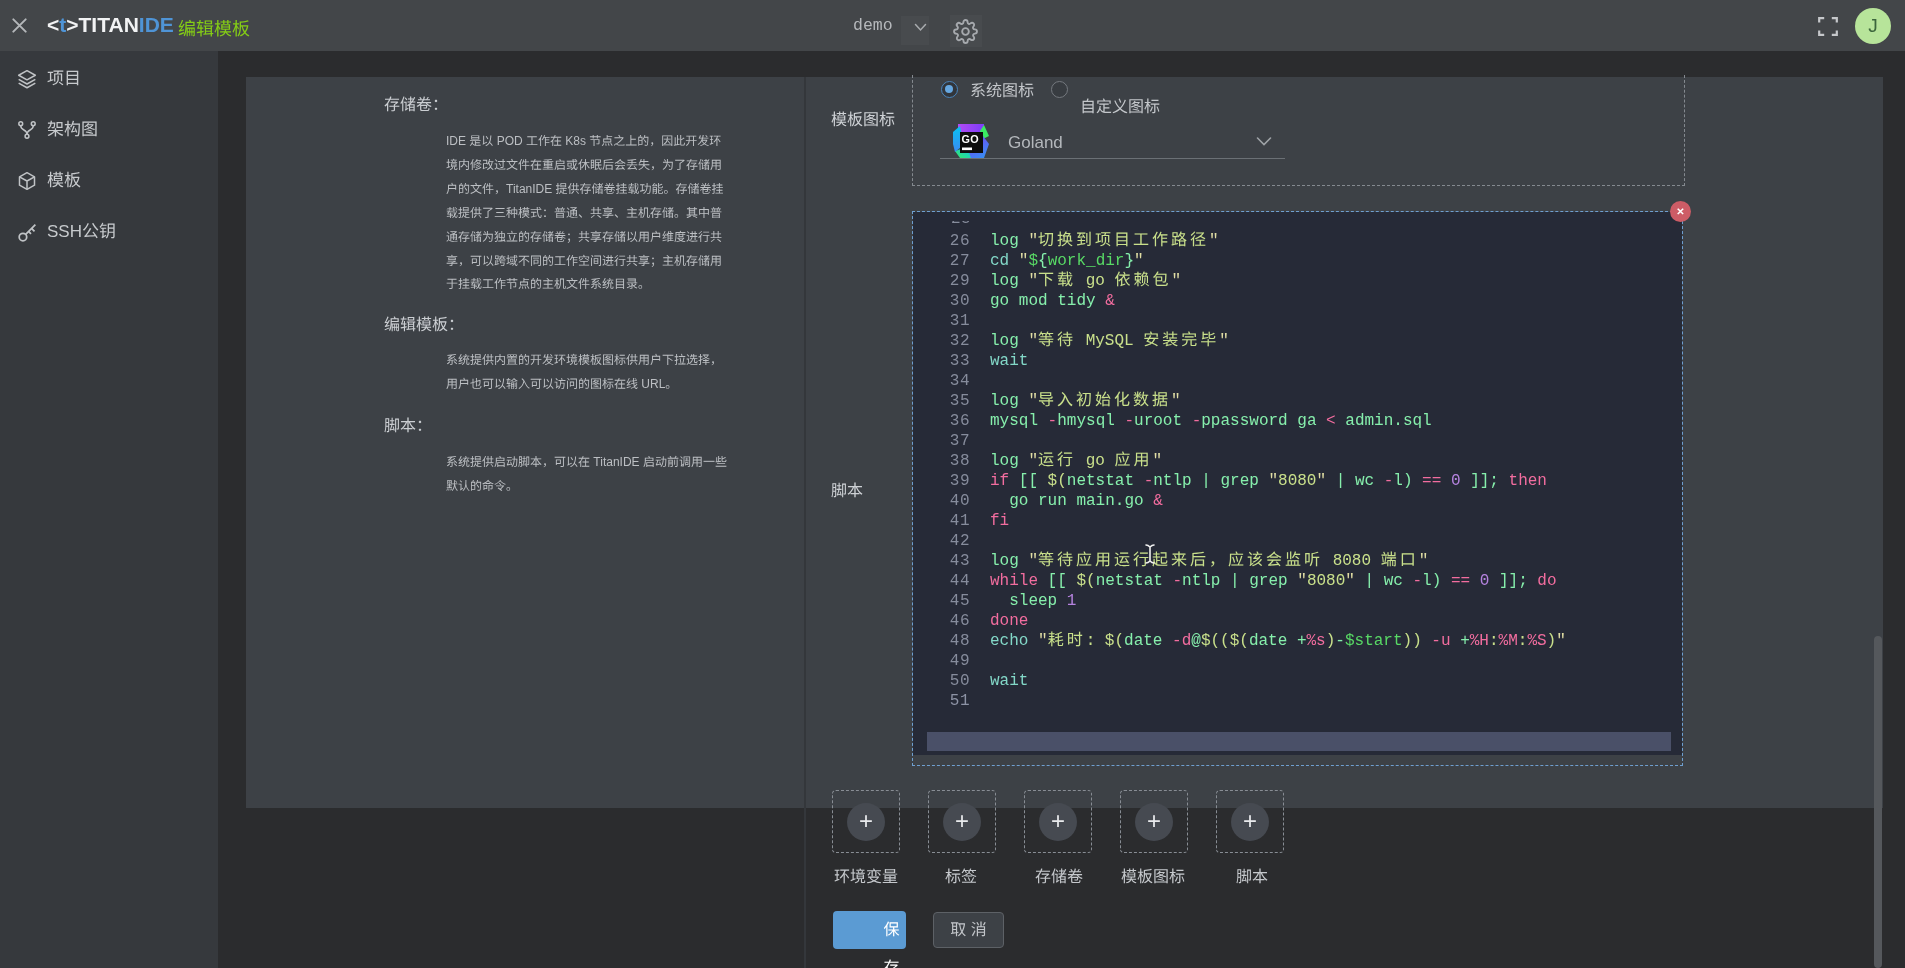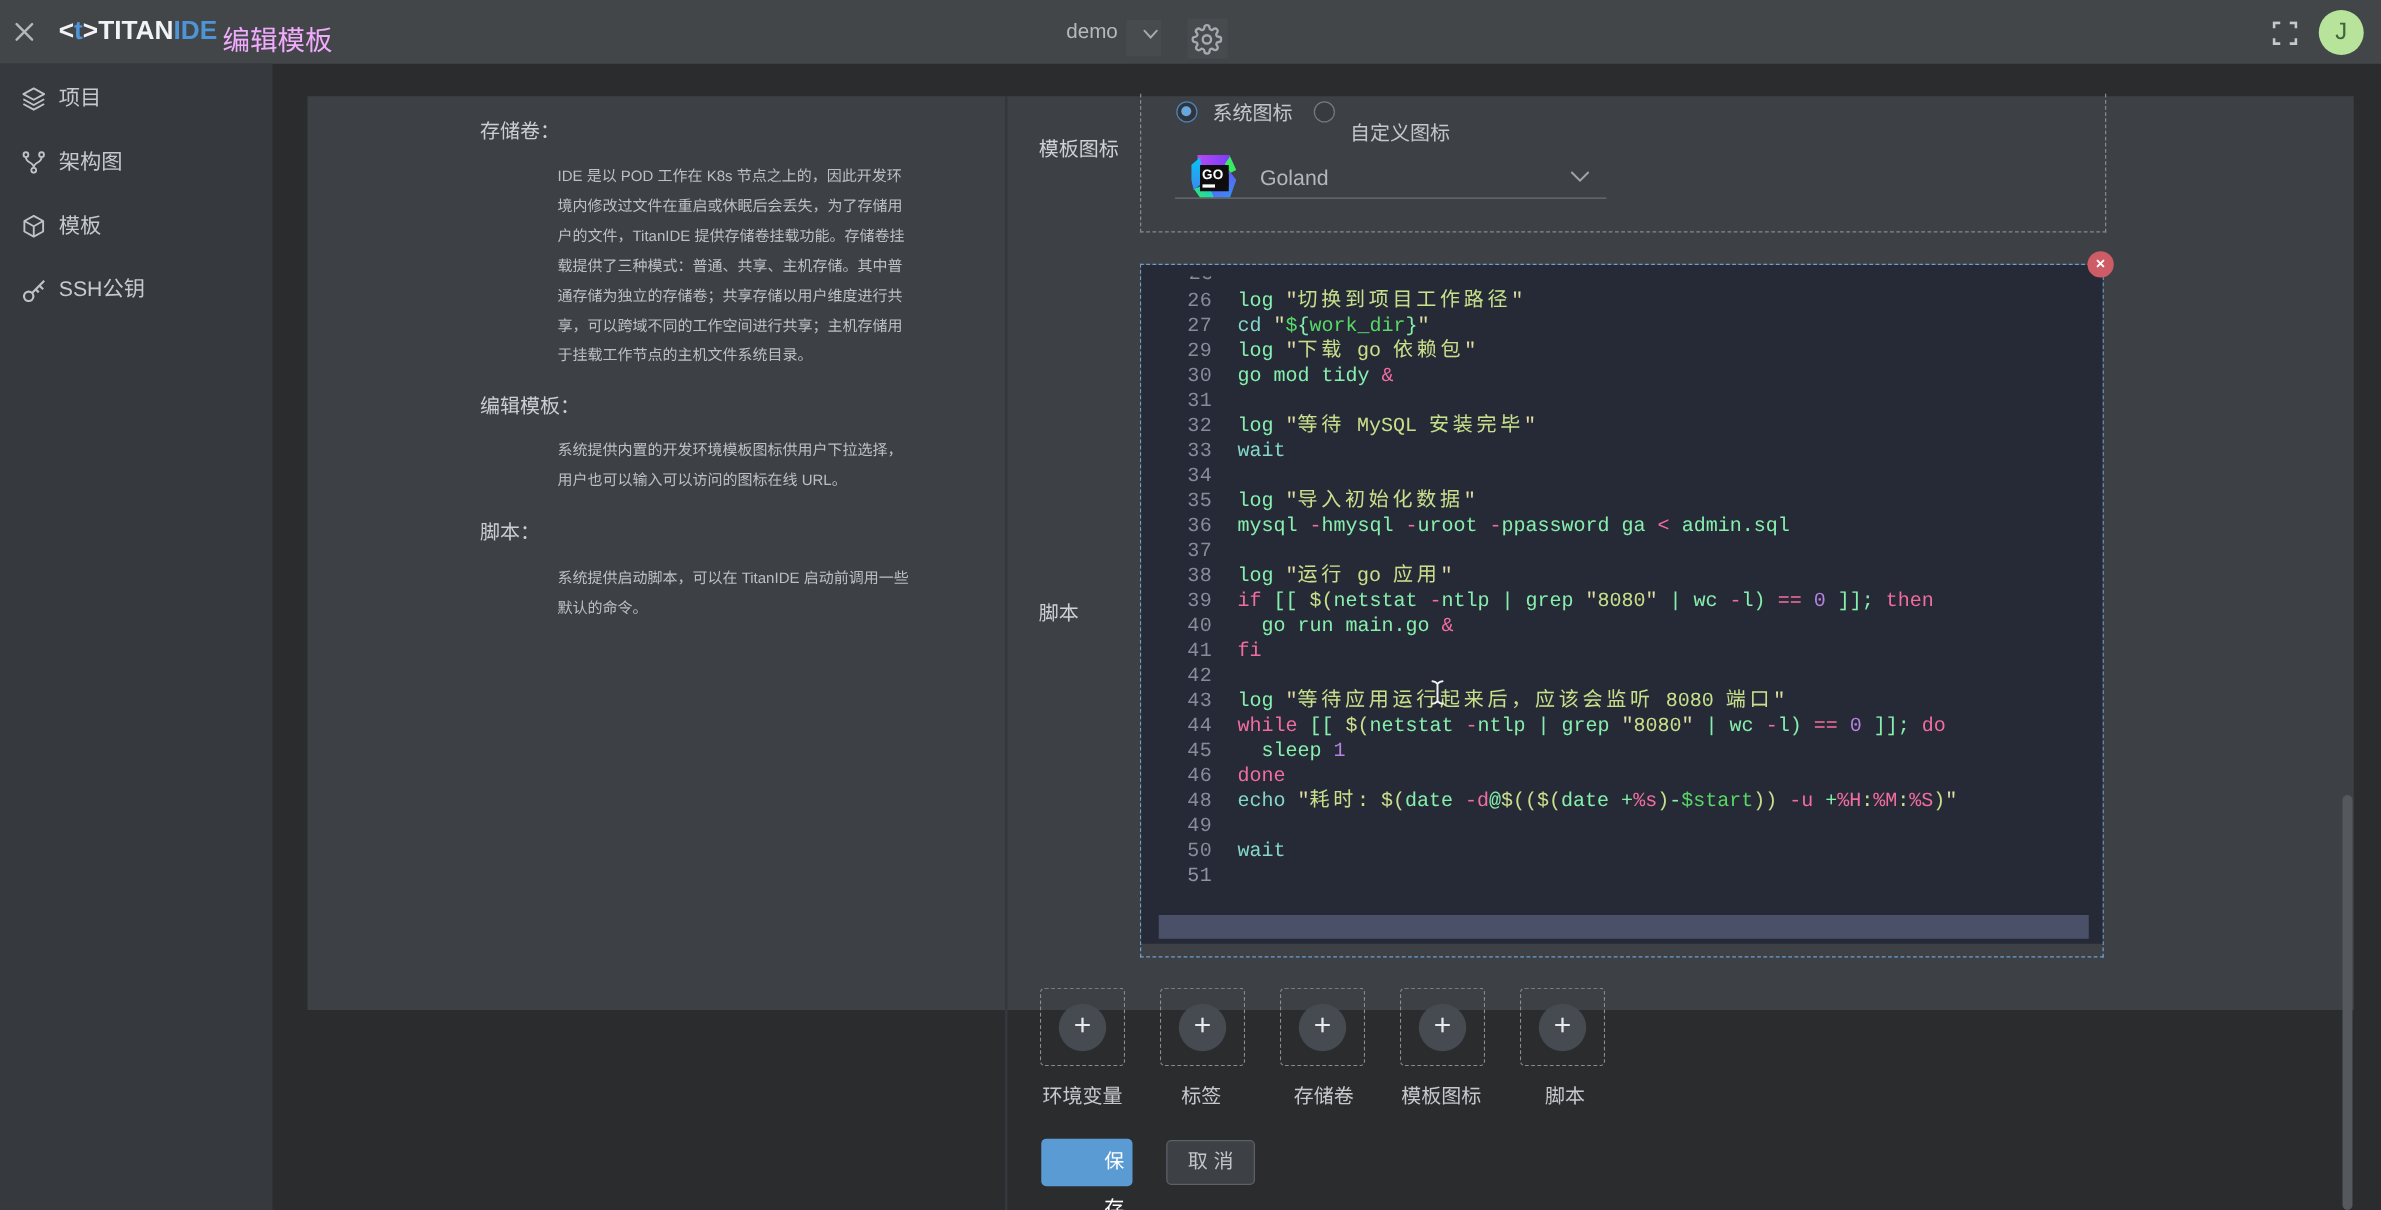--- a/index.html
+++ b/index.html
@@ -4,22 +4,22 @@
 <title>TitanIDE</title>
 <style>
   * { margin:0; padding:0; box-sizing:border-box; }
   html,body { width:1905px; height:968px; overflow:hidden; background:#2b2c2e; }
   body { font-family:"Liberation Sans", sans-serif; position:relative; }
   .abs { position:absolute; }
   
   #topbar { position:absolute; left:0; top:0; width:1905px; height:51px; background:#434649; }
   #logo { position:absolute; left:47px; top:13px; font-weight:700; font-size:21px; letter-spacing:0; color:#f2f3f4; white-space:nowrap; }
   #logo .blue { color:#4f94d6; }
-  #pgtitle { position:absolute; left:178px; top:14px; font-size:22px; color:#f0abfc; }
-  #demo { position:absolute; left:853px; top:16px; font-size:16.5px; color:#b6b9bc; }
+  #pgtitle { position:absolute; left:178px; top:14px; font-size:18px; color:#84cc16; }
+  #demo { position:absolute; left:853px; top:16px; font-size:16.5px; color:#b6b9bc;font-family:Liberation Mono, monospace; }
   
   #sidebar { position:absolute; left:0; top:51px; width:218px; height:917px; background:#36393d; }
   .sitem { position:absolute; left:0; width:218px; height:22px; color:#c7cacd; font-size:17px; line-height:22px; }
   .sitem svg { position:absolute; left:17px; top:1px; }
   .sitem .t { position:absolute; left:47px; top:0; }
   
   #panel { position:absolute; left:246px; top:77px; width:1637px; height:731px; background:#3d4146; }
   #pdivider { position:absolute; left:558px; top:0; width:2px; height:891px; background:#34373b; }
   
   .dhead { position:absolute; left:138px; color:#cbced2; font-size:16px; font-weight:500; white-space:nowrap; }

